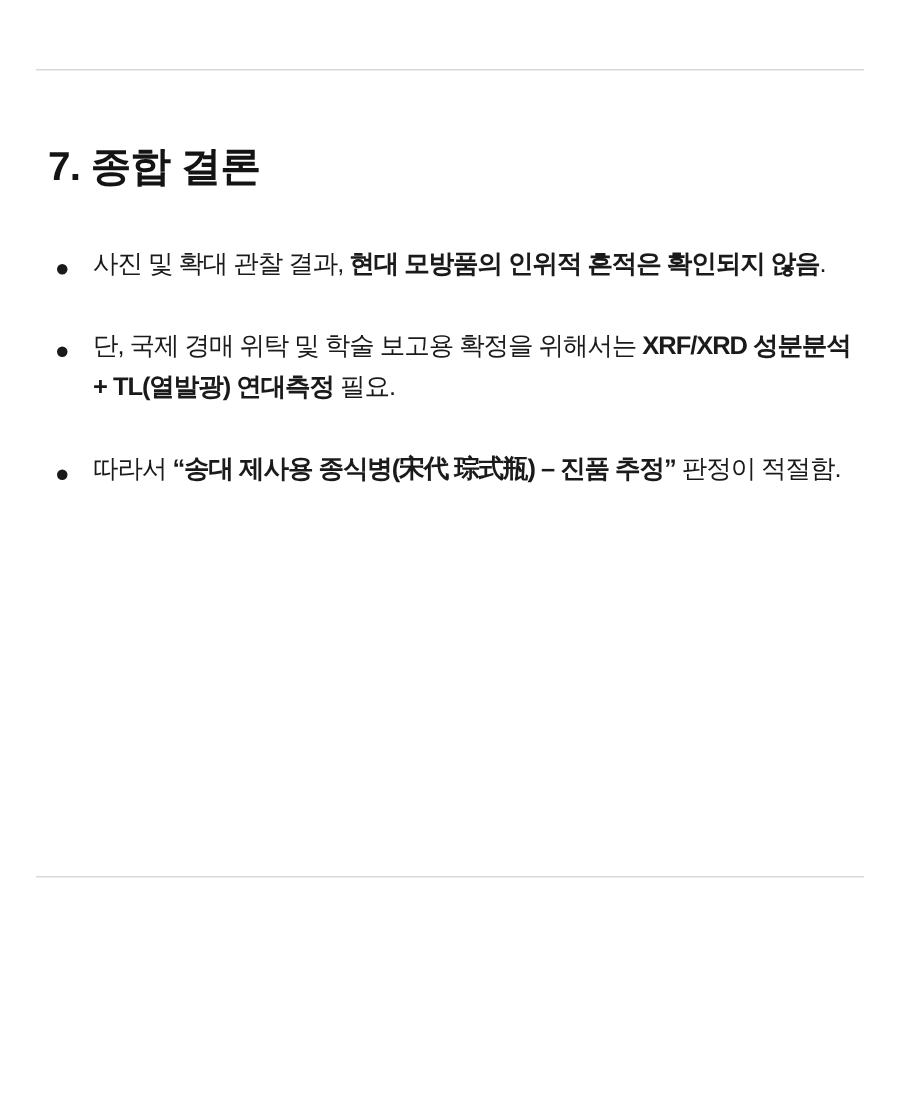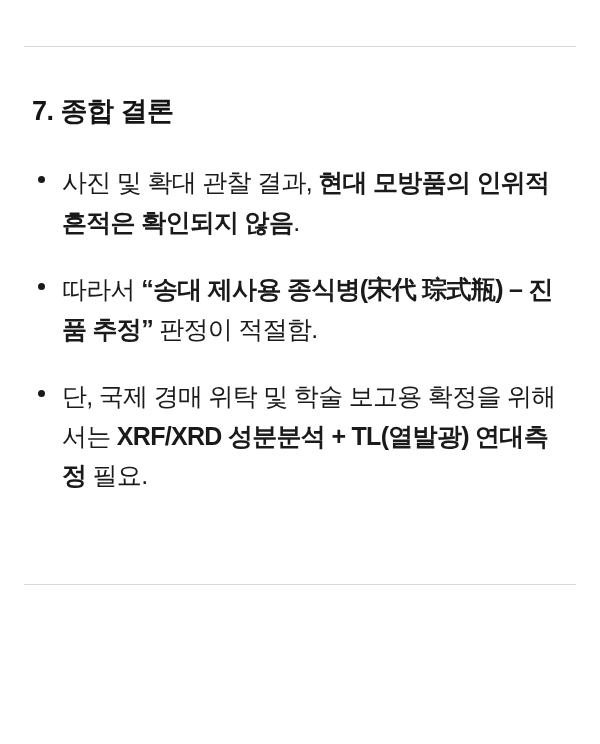--- a/index.html
+++ b/index.html
@@ -46,21 +46,21 @@
   .bullet-list {
     list-style: none;
     margin: 0;
     padding: 0;
     margin-top: 36px;
   }
   .bullet-item {
     position: relative;
     padding-left: 30px;
     margin-bottom: 28px;
-    font-size: 25px;
+    font-size: 17px;
     line-height: 1.58;
     letter-spacing: -0.7px;
     color: #1a1a1a;
   }
   .bullet-item:last-child {
     margin-bottom: 0;
   }
   .bullet-dot {
     position: absolute;
     left: 6px;
@@ -95,25 +95,25 @@
 
     <h1 class="section-title">7. 종합 결론</h1>
 
     <ul class="bullet-list">
       <li class="bullet-item">
         <span class="bullet-dot"></span>
         <span class="bullet-text"><span>사진 및 확대 관찰 결과, </span><b>현대 모방품의 인위적 흔적은 확인되지 않음</b><span>.</span></span>
       </li>
       <li class="bullet-item">
         <span class="bullet-dot"></span>
-        <span class="bullet-text"><span>따라서 </span><b>“송대 제사용 종식병(宋代 琮式瓶) – 진품 추정”</b><span> 판정이 적절함.</span></span>
+        <span class="bullet-text"><span>단, 국제 경매 위탁 및 학술 보고용 확정을 위해서는 </span><b>XRF/XRD 성분분석 + TL(열발광) 연대측정</b><span> 필요.</span></span>
       </li>
       <li class="bullet-item">
         <span class="bullet-dot"></span>
-        <span class="bullet-text"><span>단, 국제 경매 위탁 및 학술 보고용 확정을 위해서는 </span><b>XRF/XRD 성분분석 + TL(열발광) 연대측정</b><span> 필요.</span></span>
+        <span class="bullet-text"><span>따라서 </span><b>“송대 제사용 종식병(宋代 琮式瓶) – 진품 추정”</b><span> 판정이 적절함.</span></span>
       </li>
     </ul>
 
   </div>
 
   <div class="bottom-rule"></div>
 
 </div>
 
 </body></html>

